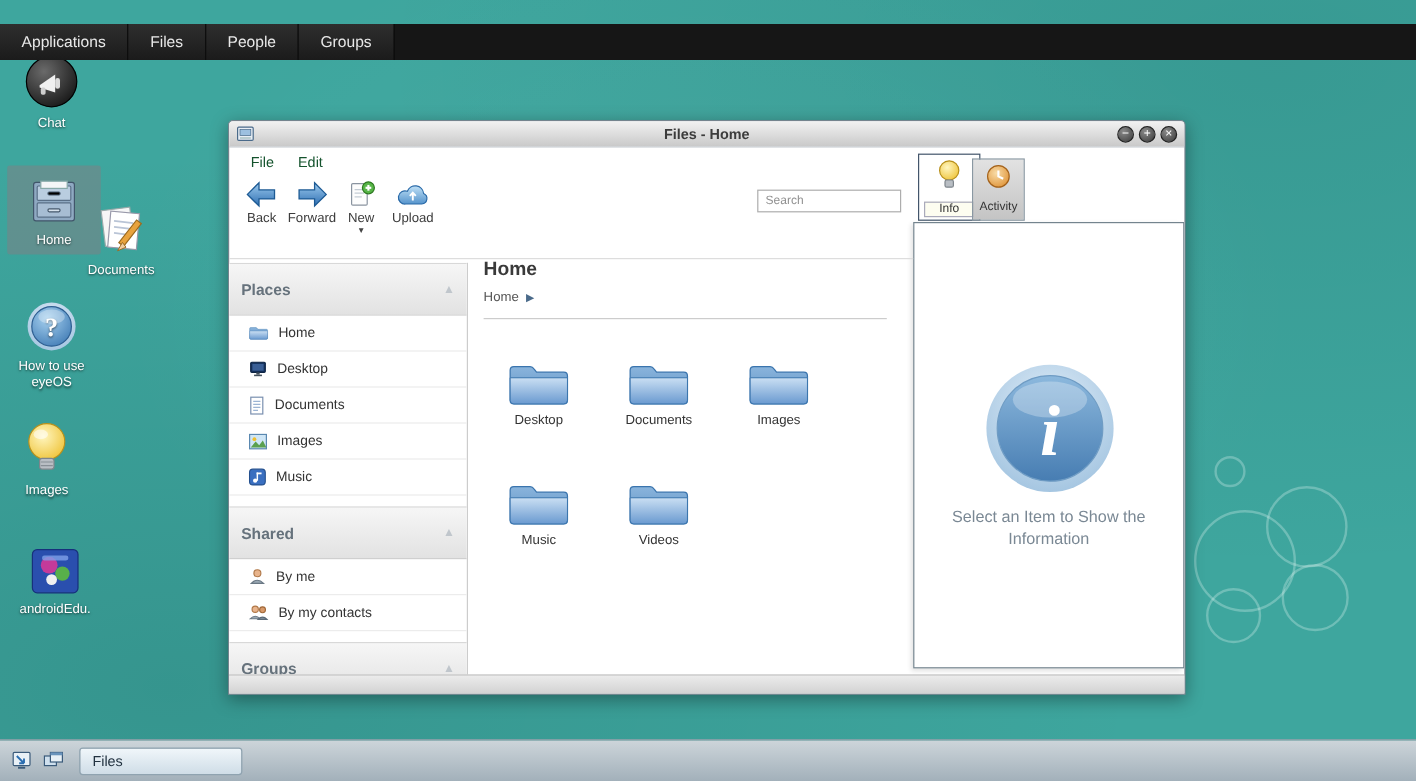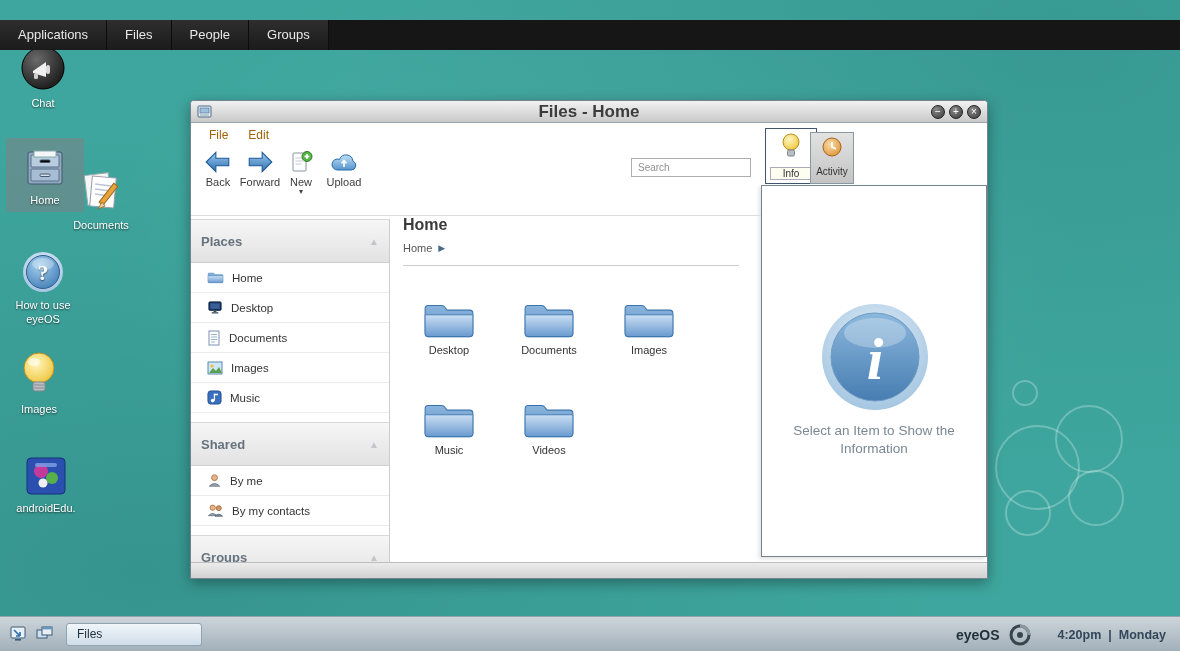--- a/index.html
+++ b/index.html
@@ -24,27 +24,27 @@
   
   .cloud{position:absolute;border:2px solid rgba(225,245,242,.30);border-radius:50%;}
   
   .window{position:absolute;left:190px;top:100px;width:798px;height:479px;z-index:5;
     background:#fff;border:1px solid #74848e;border-radius:4px 4px 0 0;
     box-shadow:0 4px 14px rgba(0,0,0,.35);}
   .titlebar{position:absolute;top:0;left:0;right:0;height:22px;
     background:linear-gradient(#f2f2f2,#c9c9c9);border-bottom:1px solid #9aa4ac;
     border-radius:3px 3px 0 0;}
   .title{position:absolute;left:0;right:0;top:0;line-height:22px;text-align:center;
-    font-size:17px;font-weight:bold;color:#3c3c3c;}
+    font-size:12px;font-weight:bold;color:#3c3c3c;}
   .win-ico{position:absolute;left:6px;top:4px;}
   .controls{position:absolute;right:6px;top:4px;display:flex;gap:4px;}
   .ctrl{width:14px;height:14px;border-radius:50%;background:radial-gradient(circle at 35% 30%,#8a8a8a,#3a3a3a);
     border:1px solid #222;color:#fff;font-size:10px;line-height:12px;text-align:center;cursor:default;}
   .menurow{position:absolute;top:22px;left:0;height:24px;display:flex;gap:8px;padding-left:12px;align-items:center;}
-  .menurow .wmenu{font-size:12px;color:#a16207;padding:2px 6px;}
+  .menurow .wmenu{font-size:12px;color:#14532d;padding:2px 6px;}
   
   .tbtn{position:absolute;top:48px;width:42px;text-align:center;font-size:11px;color:#3c3c3c;cursor:default;}
   .tbtn .glyph{display:block;height:26px;margin-bottom:1px;}
   .dd{font-size:8px;color:#444;display:block;line-height:7px;}
   .search{position:absolute;left:440px;top:57px;width:120px;height:19px;border:1px solid #adadad;
     font-size:10px;padding:2px 6px;color:#333;background:#fff;font-family:inherit;}
   .search::placeholder{color:#909090;}
   
   .stab{position:absolute;text-align:center;cursor:default;}
   .stab-info{left:574px;top:27px;width:52px;height:56px;background:#fff;border:1px solid #43556b;}
@@ -438,28 +438,15 @@
       <rect x="5" y="13" width="6" height="1.6" fill="#3a5a7a"></rect>
     </svg>
     <svg class="tb-ico" style="left:36px;" width="17" height="16" viewBox="0 0 17 16">
       <rect x="1" y="4" width="10" height="8" fill="#cfe0ee" stroke="#3a5a7a"></rect>
       <rect x="6" y="1" width="10" height="8" fill="#e8f0f6" stroke="#3a5a7a"></rect>
       <rect x="6" y="1" width="10" height="2.4" fill="#6a94bc"></rect>
     </svg>
 
     <div class="taskbtn">Files</div>
 
-    <div class="tb-right">
-      <span class="brand">eyeOS</span>
-      <svg width="22" height="22" viewBox="0 0 22 22">
-        <circle cx="11" cy="11" r="9" fill="none" stroke="#39454d" stroke-width="3"></circle>
-        <path d="M11 2 A9 9 0 0 1 20 11" fill="none" stroke="#8a98a2" stroke-width="3"></path>
-        <circle cx="11" cy="11" r="3" fill="#39454d"></circle>
-      </svg>
-      <div class="clock">
-        <span>4:20pm</span>
-        <span>|</span>
-        <span>Monday</span>
-      </div>
-    </div>
   </div>
 
 </div>
 
 </body></html>

